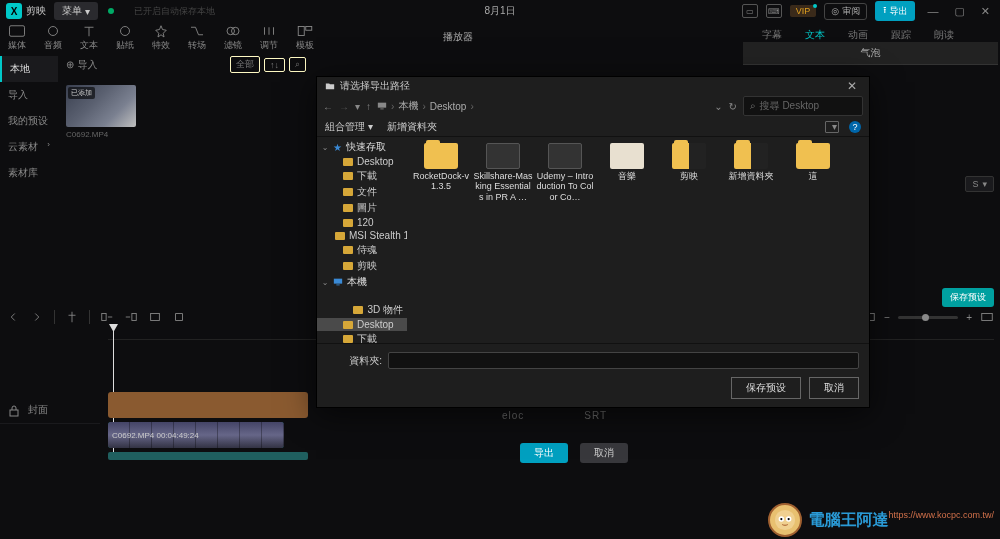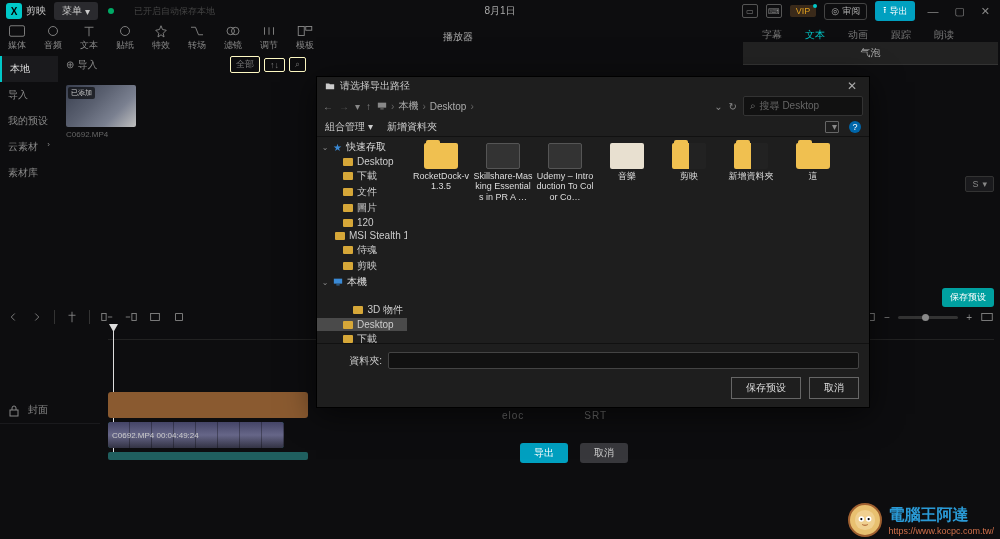--- a/index.html
+++ b/index.html
@@ -79,21 +79,21 @@
   
   .exp-actions{position:absolute;left:520px;top:443px;display:flex;gap:12px;}
   .exp-actions button{border:none;font-size:10px;padding:3px 14px;border-radius:3px;cursor:pointer;}
   .exp-actions .primary{background:#00a0c0;color:#fff;}
   .exp-actions .ghost{background:#38383c;color:#ccc;}
   .exp-info{position:absolute;left:502px;top:410px;color:#666;font-size:10px;display:flex;gap:60px;letter-spacing:1px;justify-content:center;}
 
   
   .watermark{position:absolute;right:6px;bottom:2px;display:flex;align-items:center;gap:6px;}
   .wm-face{width:34px;height:34px;border-radius:50%;background:#e8c070;border:2px solid #a06030;display:flex;align-items:center;justify-content:center;}
-  .wm-txt{display:flex;flex-direction:column;}
+  .wm-txt{display:flex;flex-direction:row;}
   .wm-txt b{color:#2a9ad6;font-size:16px;font-family:"Microsoft JhengHei",sans-serif;}
   .wm-txt span{color:#d0704a;font-size:9px;}
 
   
   .dialog{position:absolute;left:316px;top:76px;width:554px;height:332px;background:#1e1e1e;border:1px solid #000;box-shadow:0 6px 30px rgba(0,0,0,.6);display:flex;flex-direction:column;}
   .dlg-title{height:18px;background:#1e1e1e;color:#ccc;font-size:10px;padding:2px 8px;display:flex;align-items:center;}
   .dlg-title svg{width:10px;height:10px;fill:#ccc;margin-right:5px;}
   .dlg-close{margin-left:auto;color:#aaa;cursor:pointer;font-size:12px;padding:0 4px;}
   .dlg-nav{height:22px;display:flex;align-items:center;padding:0 6px;gap:6px;font-size:10px;color:#aaa;}
   .nav-arrow{cursor:pointer;color:#888;}

